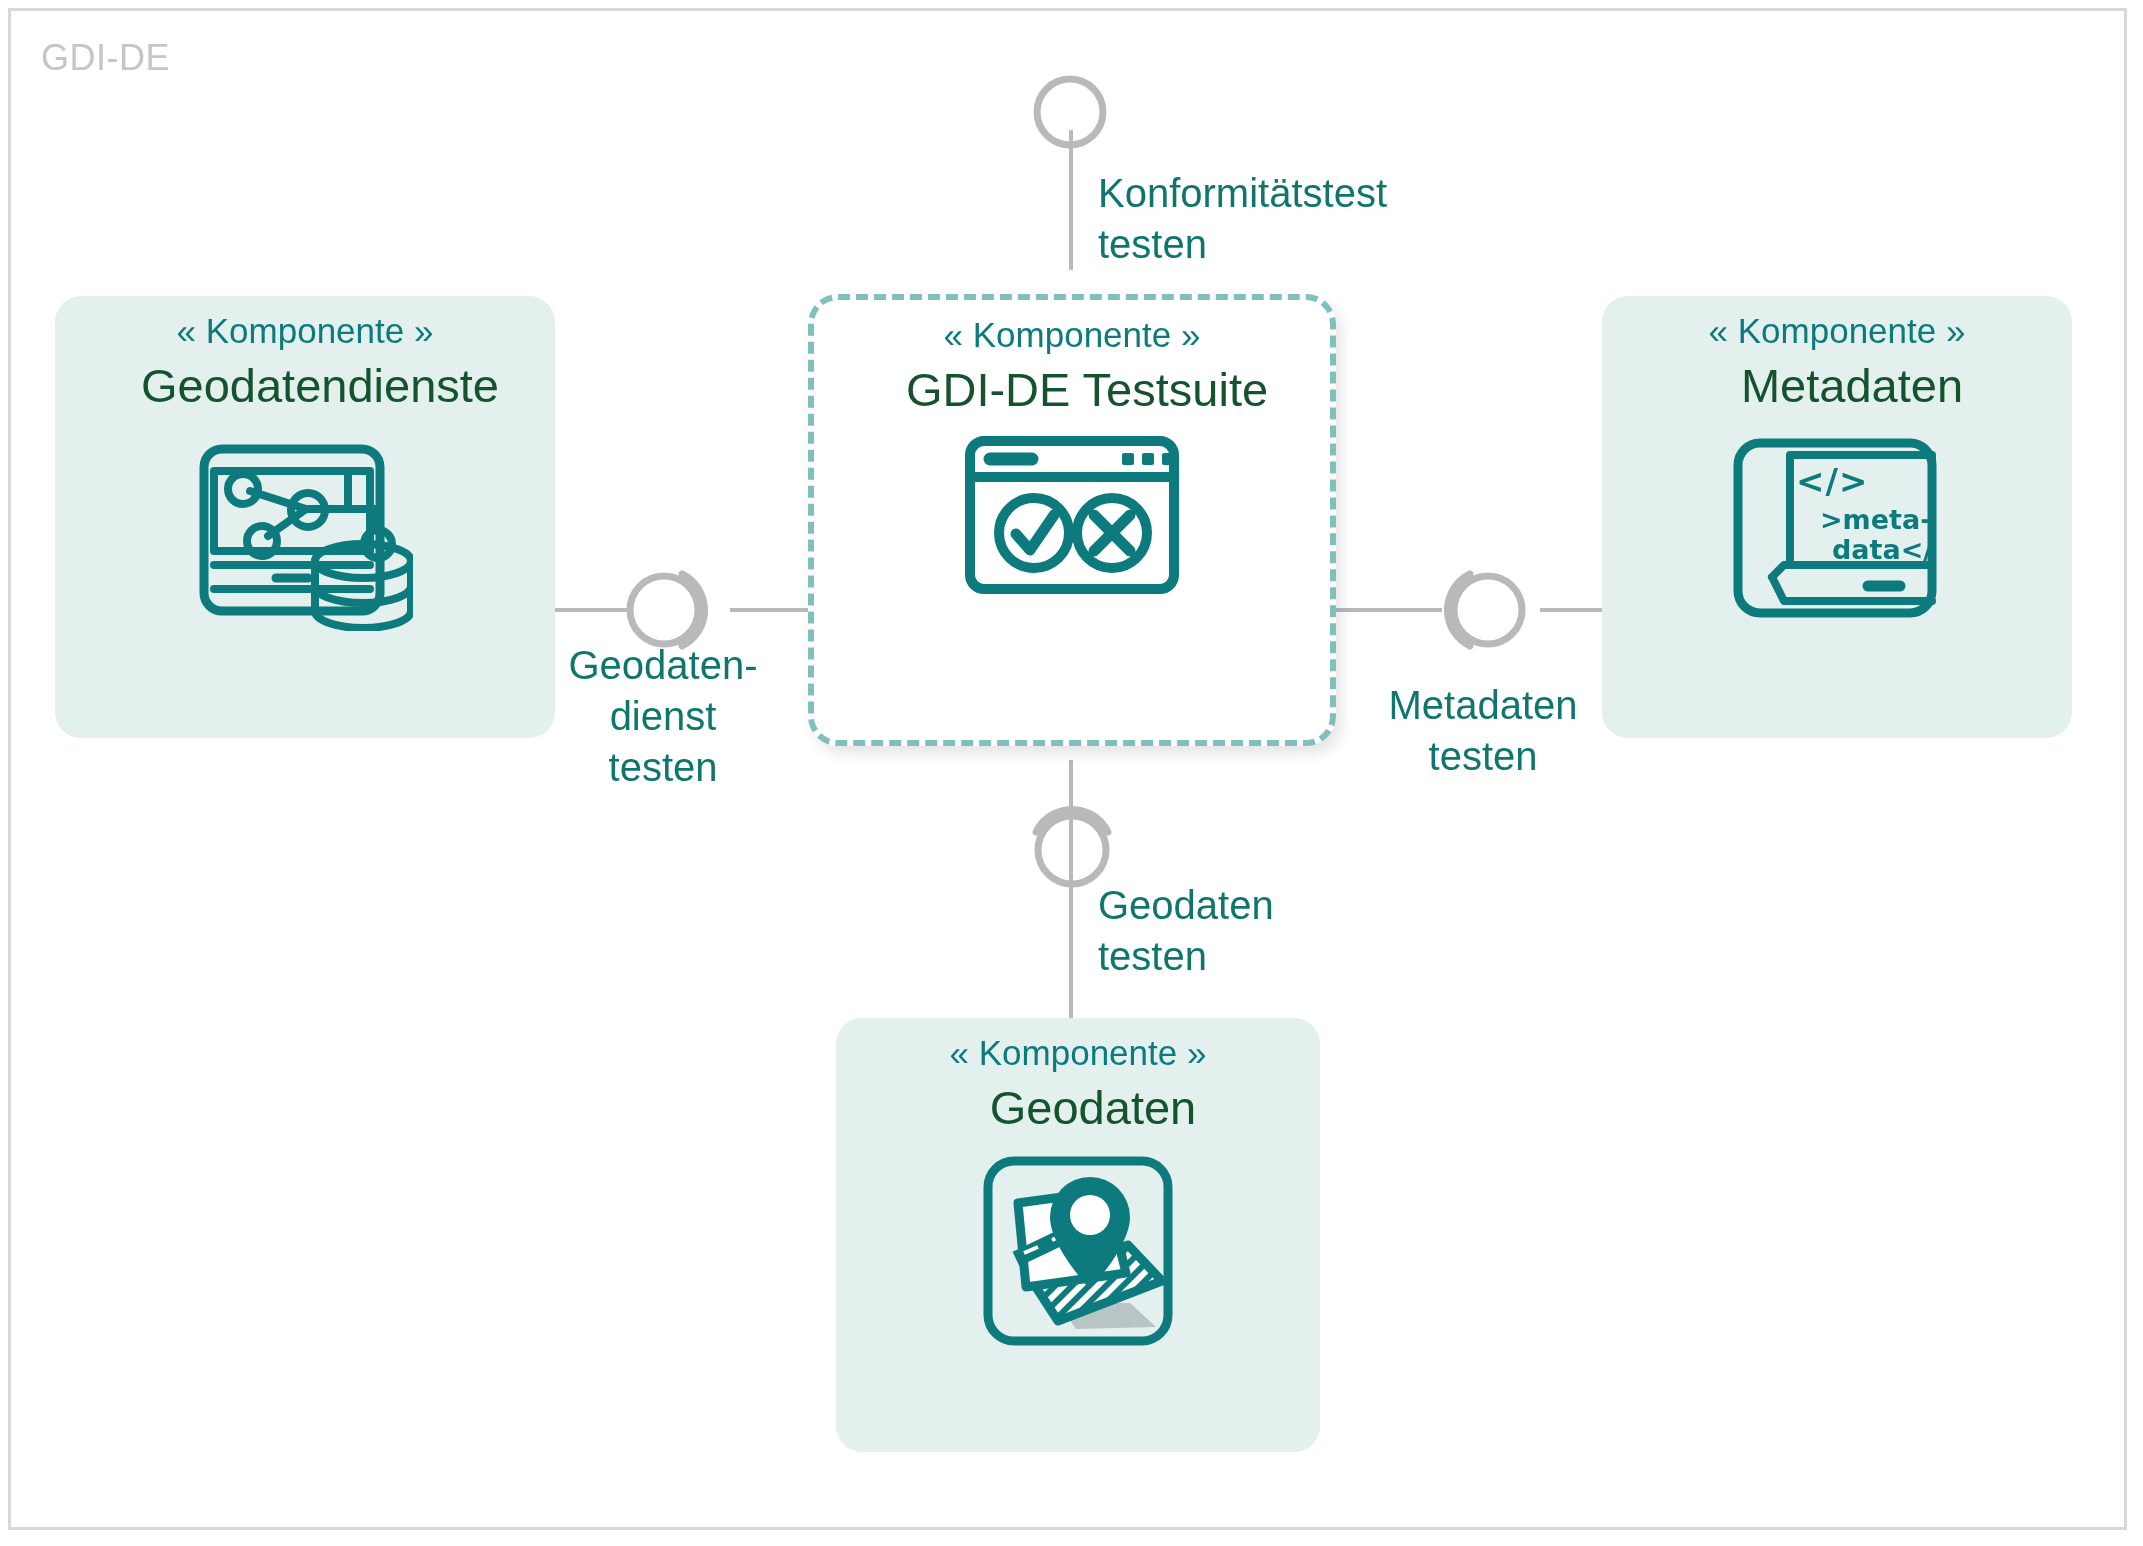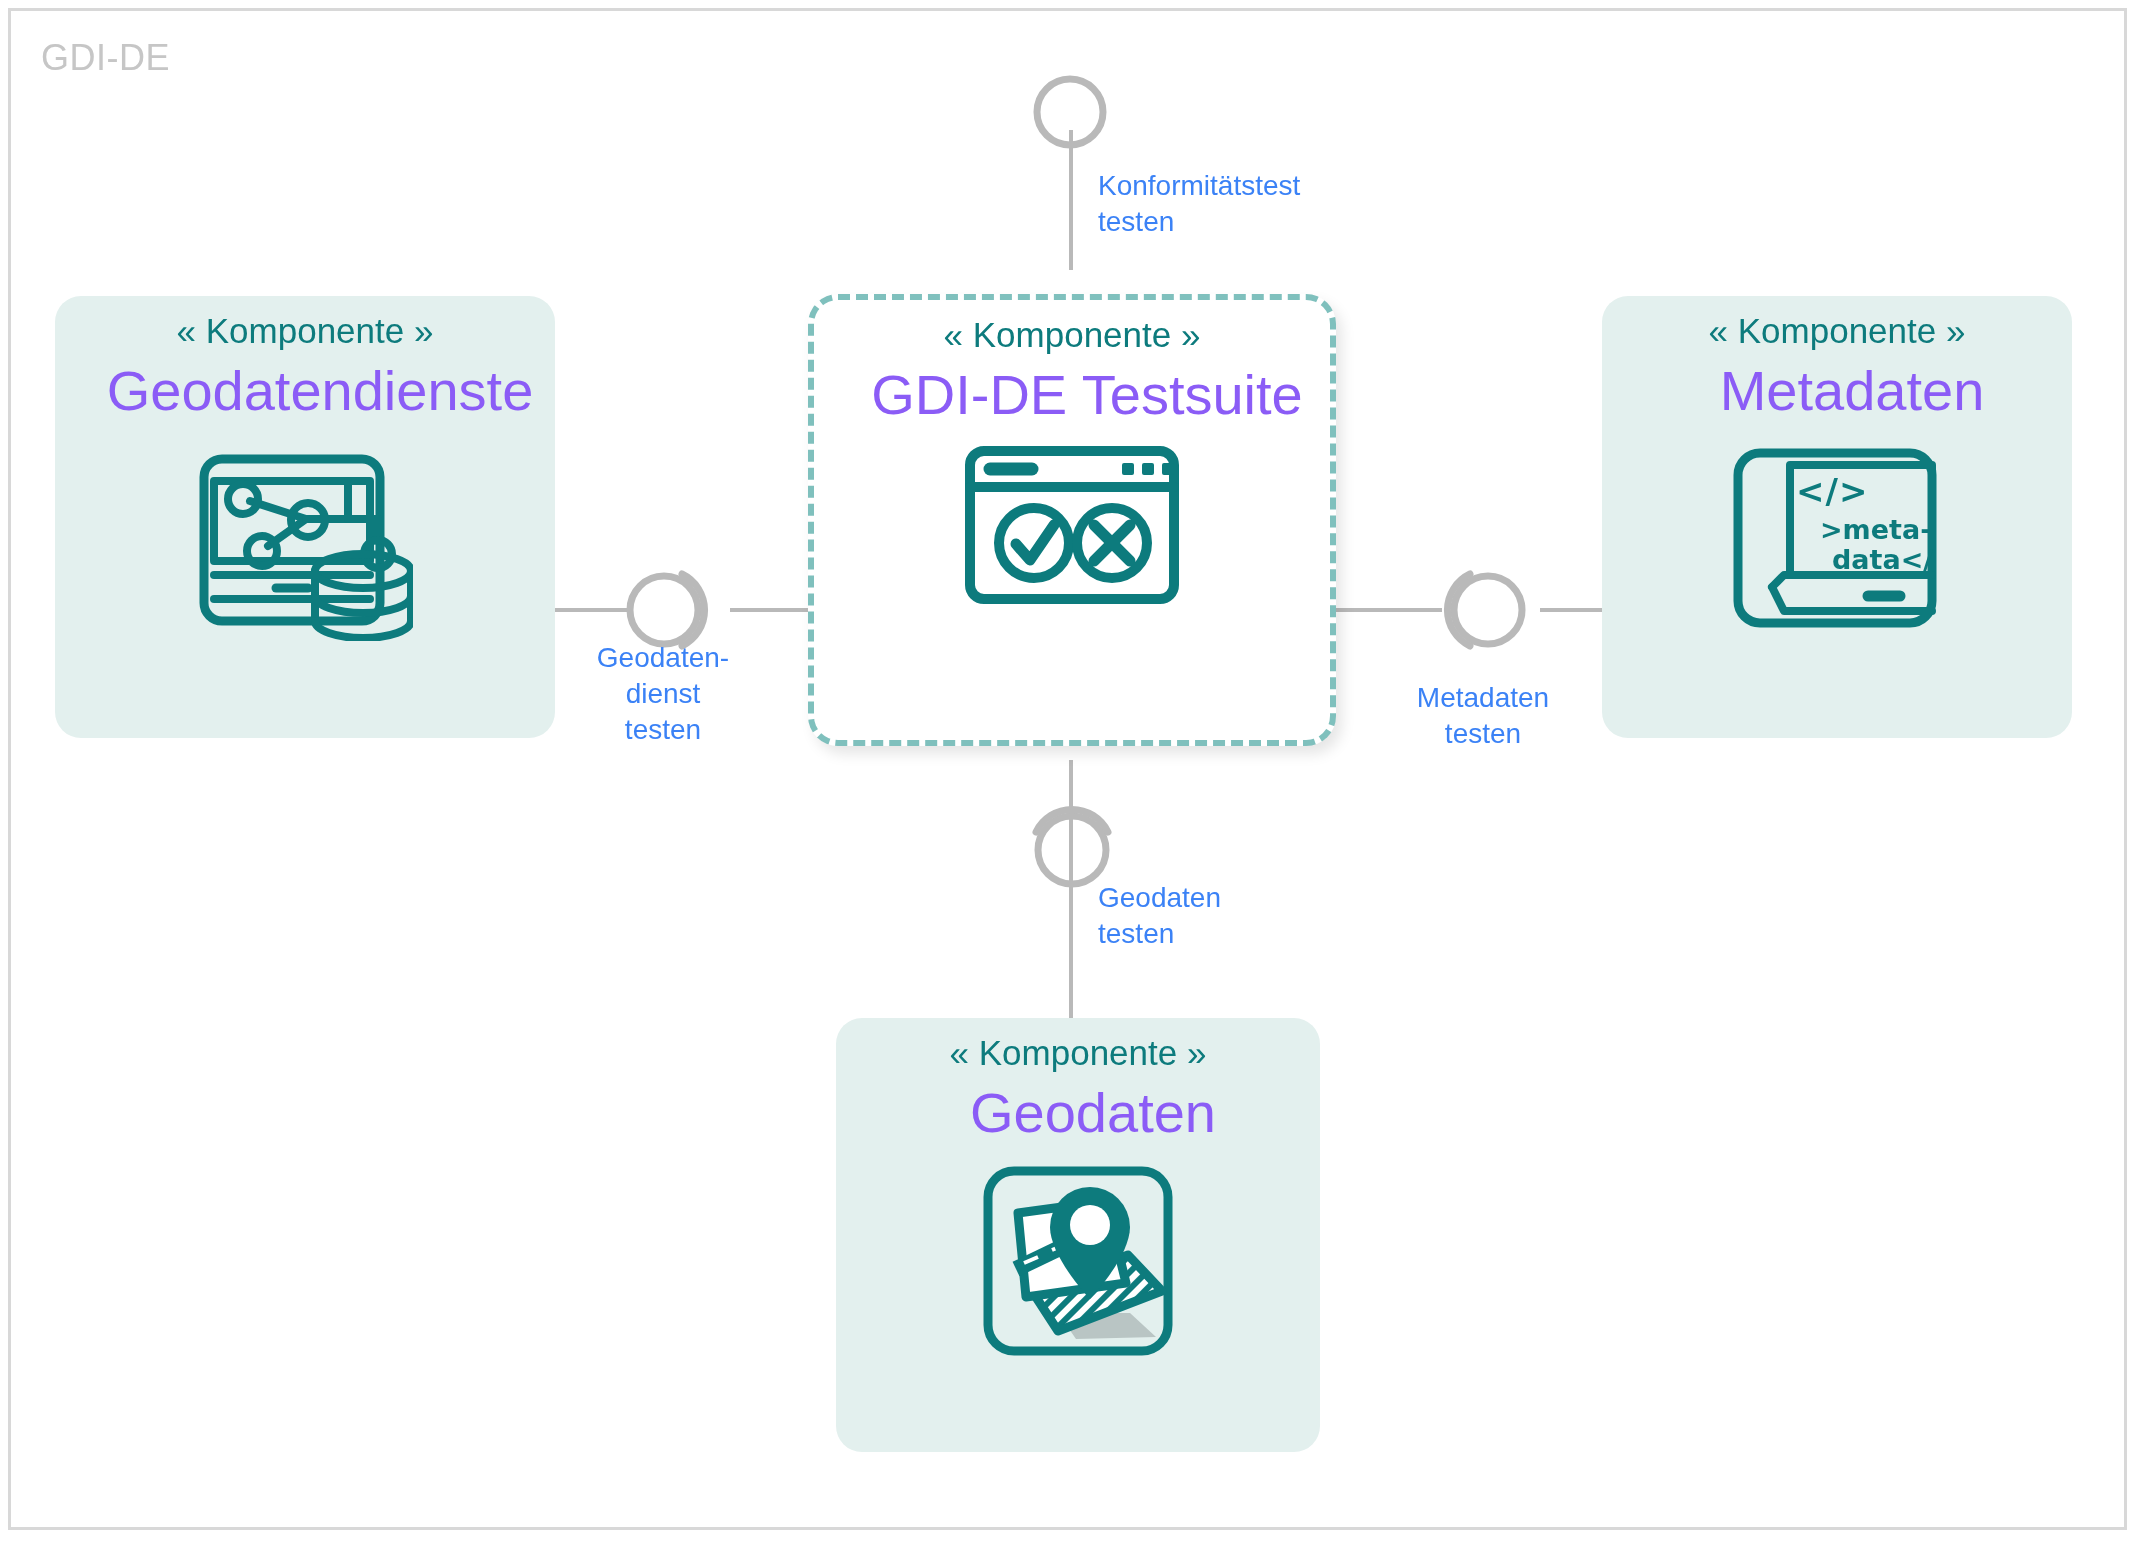--- a/index.html
+++ b/index.html
@@ -49,22 +49,22 @@
     box-shadow:6px 8px 14px rgba(0,0,0,0.10);
   }
   .comp .stereo{
     color:#0d7b7d;
     font-size:35px;
     margin-top:16px;
     white-space:nowrap;
     line-height:1.1;
   }
   .comp .cname{
-    color:#8b5cf6;
-    font-size:56px;
+    color:#14532d;
+    font-size:47px;
     margin-top:8px;
     white-space:nowrap;
     line-height:1.15;
     margin-left:30px;
   }
   .comp .icon-wrap{
     margin-top:18px;
     display:flex;
     align-items:center;
     justify-content:center;
@@ -93,22 +93,22 @@
   .conn svg{display:block;overflow:visible;}
 
   #conn-left  {left:612px; top:552px; width:116px; height:116px;}
   #conn-right {left:1424px;top:552px; width:116px; height:116px;}
   #conn-top   {left:1032px;top:72px;  width:80px;  height:80px;}
   #conn-bottom{left:1014px;top:786px; width:116px; height:116px;}
 
   
   .elabel{
     position:absolute;
-    color:#3b82f6;
-    font-size:28px;
+    color:#0f766e;
+    font-size:40px;
     line-height:1.28;
     white-space:pre;
   }
   #label-konformitaet{left:1098px;top:168px;  text-align:left;}
   #label-geodatendienst{left:548px;top:640px; width:230px; text-align:center;}
   #label-metadaten   {left:1358px;top:680px; width:250px; text-align:center;}
   #label-geodaten    {left:1098px;top:880px; text-align:left;}
 
   .tealstroke{stroke:#0d7b7d;fill:none;stroke-linecap:round;stroke-linejoin:round;}
   .codetext{fill:#0d7b7d;font-family:"DejaVu Sans",sans-serif;font-weight:bold;}

